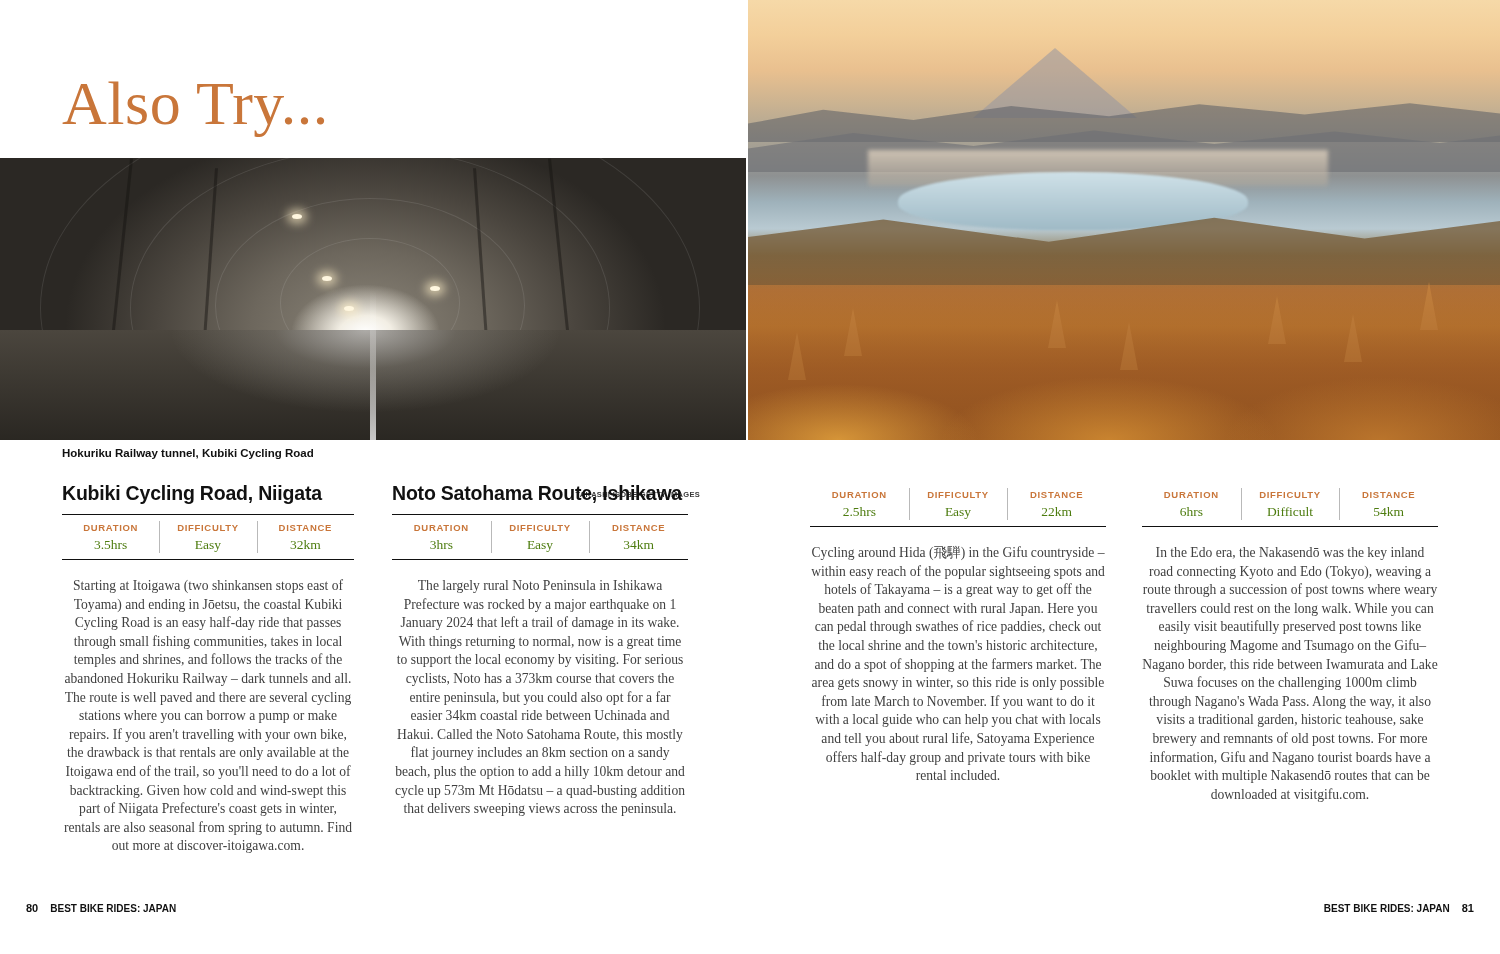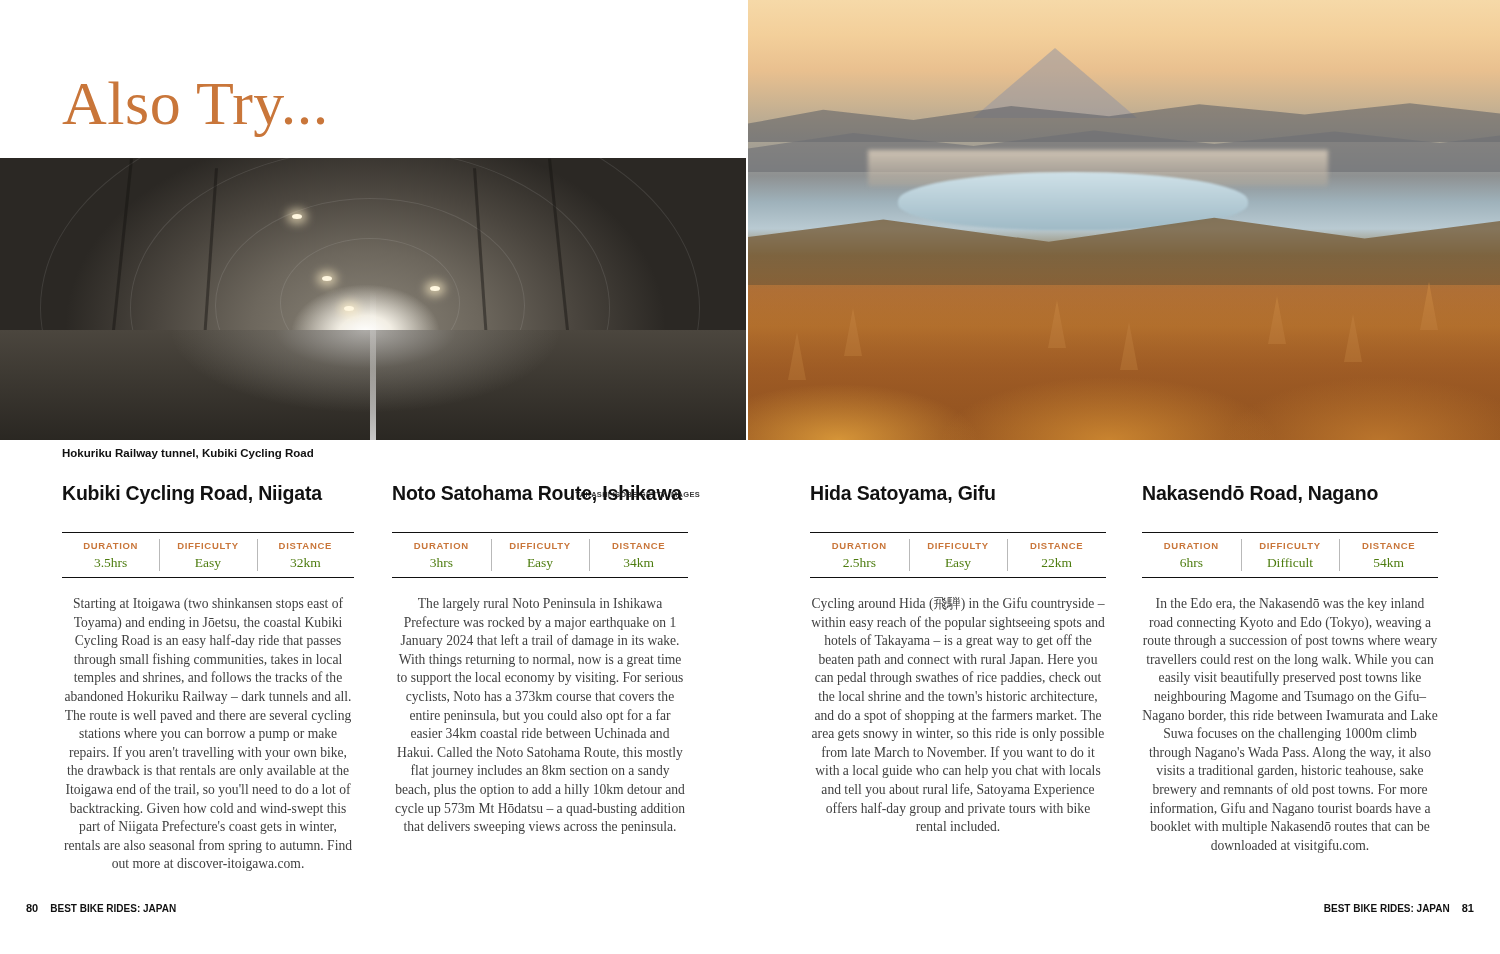--- a/index.html
+++ b/index.html
@@ -142,21 +142,21 @@
 
   
   .cols {
     position:absolute; left:0; top:482px; width:1500px; height:380px;
   }
   .col { position:absolute; top:0; }
   .col-h {
     font-family:"Liberation Sans", sans-serif;
     font-size:19.5px; font-weight:bold; color:#111;
     letter-spacing:-0.2px;
-    padding-bottom:27px;
+    padding-bottom:9px;
     border-bottom:1.5px solid #111;
   }
   .stats {
     display:flex; margin-top:0; border-bottom:1.5px solid #111;align-items:center;
   }
   .stat {
     flex:1; text-align:center; padding:7px 0 6px 0;
     position:relative;
   }
   .stat + .stat::before {
@@ -280,40 +280,38 @@
         </div>
         <div class="stat">
           <div class="stat-l">DISTANCE</div>
           <div class="stat-v">34km</div>
         </div>
       </div>
       <div class="body">The largely rural Noto Peninsula in Ishikawa Prefecture was rocked by a major earthquake on 1 January 2024 that left a trail of damage in its wake. With things returning to normal, now is a great time to support the local economy by visiting. For serious cyclists, Noto has a 373km course that covers the entire peninsula, but you could also opt for a far easier 34km coastal ride between Uchinada and Hakui. Called the Noto Satohama Route, this mostly flat journey includes an 8km section on a sandy beach, plus the option to add a hilly 10km detour and cycle up 573m Mt Hōdatsu – a quad-busting addition that delivers sweeping views across the peninsula.</div>
     </div>
 
     <div class="col" style="left:810px; width:296px;">
-      <div class="col-h">Hida Satoyama, Gifu</div>
       <div class="stats">
         <div class="stat">
           <div class="stat-l">DURATION</div>
           <div class="stat-v">2.5hrs</div>
         </div>
         <div class="stat">
           <div class="stat-l">DIFFICULTY</div>
           <div class="stat-v">Easy</div>
         </div>
         <div class="stat">
           <div class="stat-l">DISTANCE</div>
           <div class="stat-v">22km</div>
         </div>
       </div>
       <div class="body">Cycling around Hida (飛騨) in the Gifu countryside – within easy reach of the popular sightseeing spots and hotels of Takayama – is a great way to get off the beaten path and connect with rural Japan. Here you can pedal through swathes of rice paddies, check out the local shrine and the town's historic architecture, and do a spot of shopping at the farmers market. The area gets snowy in winter, so this ride is only possible from late March to November. If you want to do it with a local guide who can help you chat with locals and tell you about rural life, Satoyama Experience offers half-day group and private tours with bike rental included.</div>
     </div>
 
     <div class="col" style="left:1142px; width:296px;">
-      <div class="col-h">Nakasendō Road, Nagano</div>
       <div class="stats">
         <div class="stat">
           <div class="stat-l">DURATION</div>
           <div class="stat-v">6hrs</div>
         </div>
         <div class="stat">
           <div class="stat-l">DIFFICULTY</div>
           <div class="stat-v">Difficult</div>
         </div>
         <div class="stat">

